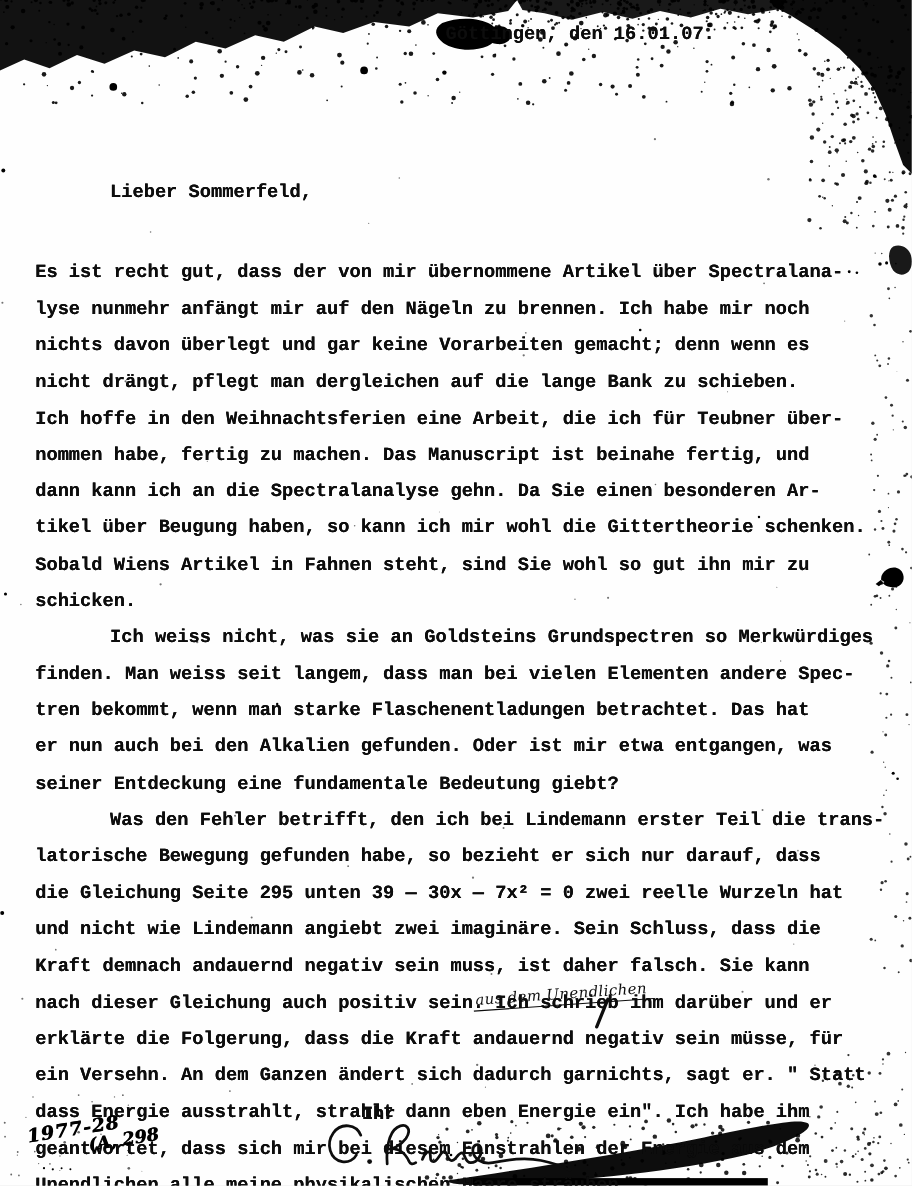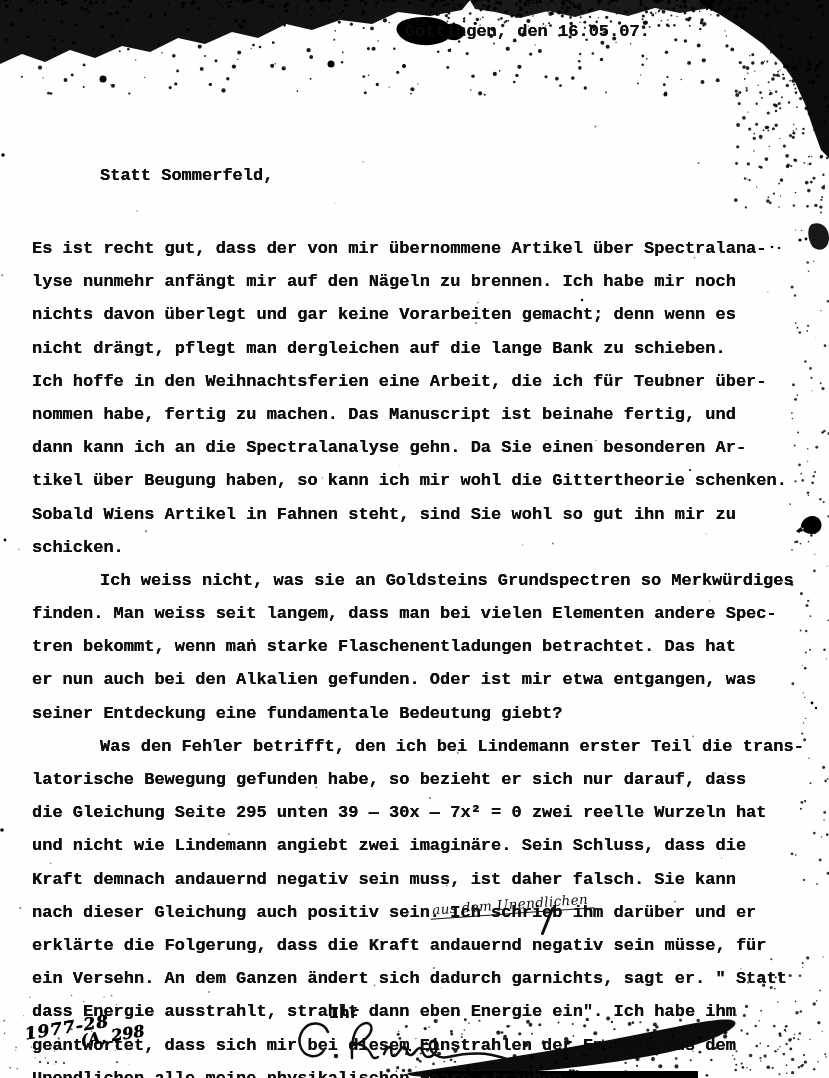--- a/index.html
+++ b/index.html
@@ -1174,24 +1174,24 @@
         <circle cx="117.1" cy="1062.1" r="1.20" fill="#000" opacity="0.6"></circle>
         <circle cx="116.0" cy="1046.0" r="0.65" fill="#000" opacity="0.6"></circle>
         <circle cx="54.5" cy="1045.3" r="1.06" fill="#000" opacity="0.6"></circle>
         <circle cx="58.8" cy="1038.5" r="1.19" fill="#000" opacity="0.6"></circle>
         <circle cx="83.7" cy="1001.6" r="0.72" fill="#000" opacity="0.6"></circle>
         <circle cx="16.1" cy="1047.3" r="0.83" fill="#000" opacity="0.6"></circle>
         <circle cx="45.4" cy="1058.1" r="0.73" fill="#000" opacity="0.6"></circle>
       </g>
   </svg>
 
-  <div class="typed dateline">Göttingen, den 16.05.07.</div>
+  <div class="typed dateline">Göttingen, den 16.01.07.</div>
 
   <div class="body-flow typed">
-    <div class="line salutation indent">Statt Sommerfeld,</div>
+    <div class="line salutation indent">Lieber Sommerfeld,</div>
     <div id="body-lines"><div class="line">Es ist recht gut, dass der von mir übernommene Artikel über Spectralana-</div><div class="line">lyse nunmehr anfängt mir auf den Nägeln zu brennen. Ich habe mir noch</div><div class="line">nichts davon überlegt und gar keine Vorarbeiten gemacht; denn wenn es</div><div class="line">nicht drängt, pflegt man dergleichen auf die lange Bank zu schieben.</div><div class="line">Ich hoffe in den Weihnachtsferien eine Arbeit, die ich für Teubner über-</div><div class="line">nommen habe, fertig zu machen. Das Manuscript ist beinahe fertig, und</div><div class="line">dann kann ich an die Spectralanalyse gehn. Da Sie einen besonderen Ar-</div><div class="line">tikel über Beugung haben, so kann ich mir wohl die Gittertheorie schenken.</div><div class="line">Sobald Wiens Artikel in Fahnen steht, sind Sie wohl so gut ihn mir zu</div><div class="line">schicken.</div><div class="line indent">Ich weiss nicht, was sie an Goldsteins Grundspectren so Merkwürdiges</div><div class="line">finden. Man weiss seit langem, dass man bei vielen Elementen andere Spec-</div><div class="line">tren bekommt, wenn man starke Flaschenentladungen betrachtet. Das hat</div><div class="line">er nun auch bei den Alkalien gefunden. Oder ist mir etwa entgangen, was</div><div class="line">seiner Entdeckung eine fundamentale Bedeutung giebt?</div><div class="line indent">Was den Fehler betrifft, den ich bei Lindemann erster Teil die trans-</div><div class="line">latorische Bewegung gefunden habe, so bezieht er sich nur darauf, dass</div><div class="line">die Gleichung Seite 295 unten 39 — 30x — 7x² = 0 zwei reelle Wurzeln hat</div><div class="line">und nicht wie Lindemann angiebt zwei imaginäre. Sein Schluss, dass die</div><div class="line">Kraft demnach andauernd negativ sein muss, ist daher falsch. Sie kann</div><div class="line">nach dieser Gleichung auch positiv sein. Ich schrieb ihm darüber und er</div><div class="line">erklärte die Folgerung, dass die Kraft andauernd negativ sein müsse, für</div><div class="line">ein Versehn. An dem Ganzen ändert sich dadurch garnichts, sagt er. " Statt</div><div class="line">dass Energie ausstrahlt, strahlt dann eben Energie ein". Ich habe ihm</div><div class="line">geantwortet, dass sich mir bei diesem Einstrahlen der Energie aus dem</div><div class="line">Unendlichen alle meine physikalischen Haare sträuben.</div></div>
   </div>
 
   <div class="insertion-wrap">
     <span>aus dem Unendlichen</span>
   </div>
   <div class="caret-slash"></div>
 
   <div class="typed closing">Ihr</div>
   <svg class="signature" viewBox="0 0 230 58" xmlns="http://www.w3.org/2000/svg">

